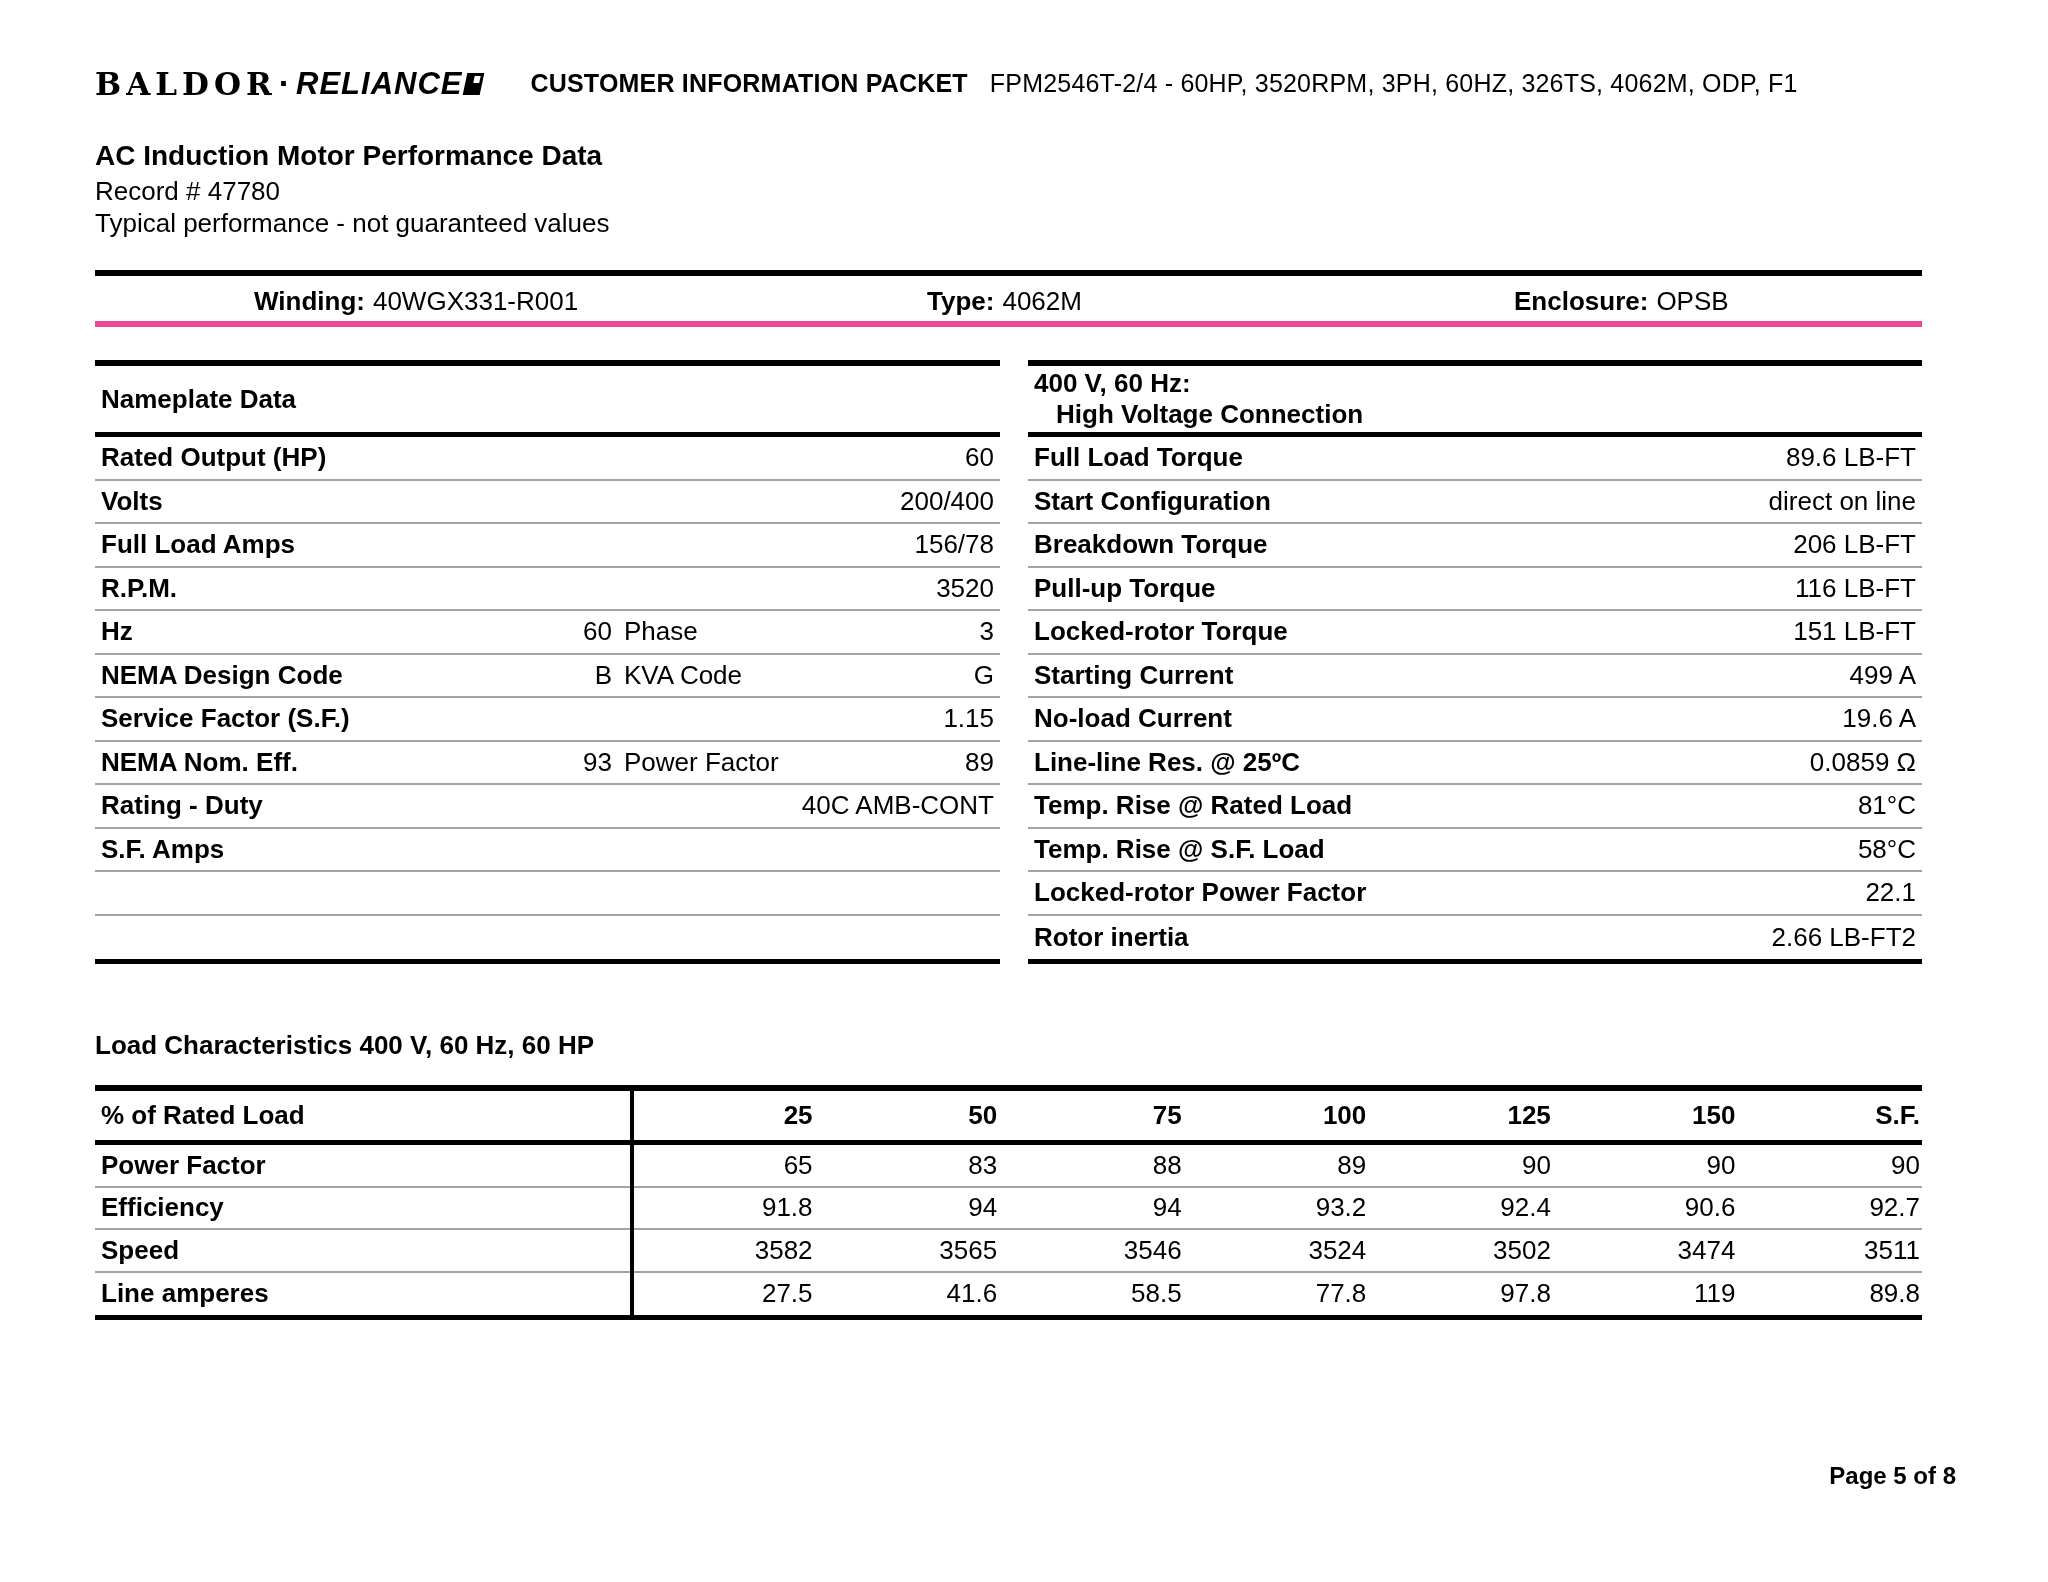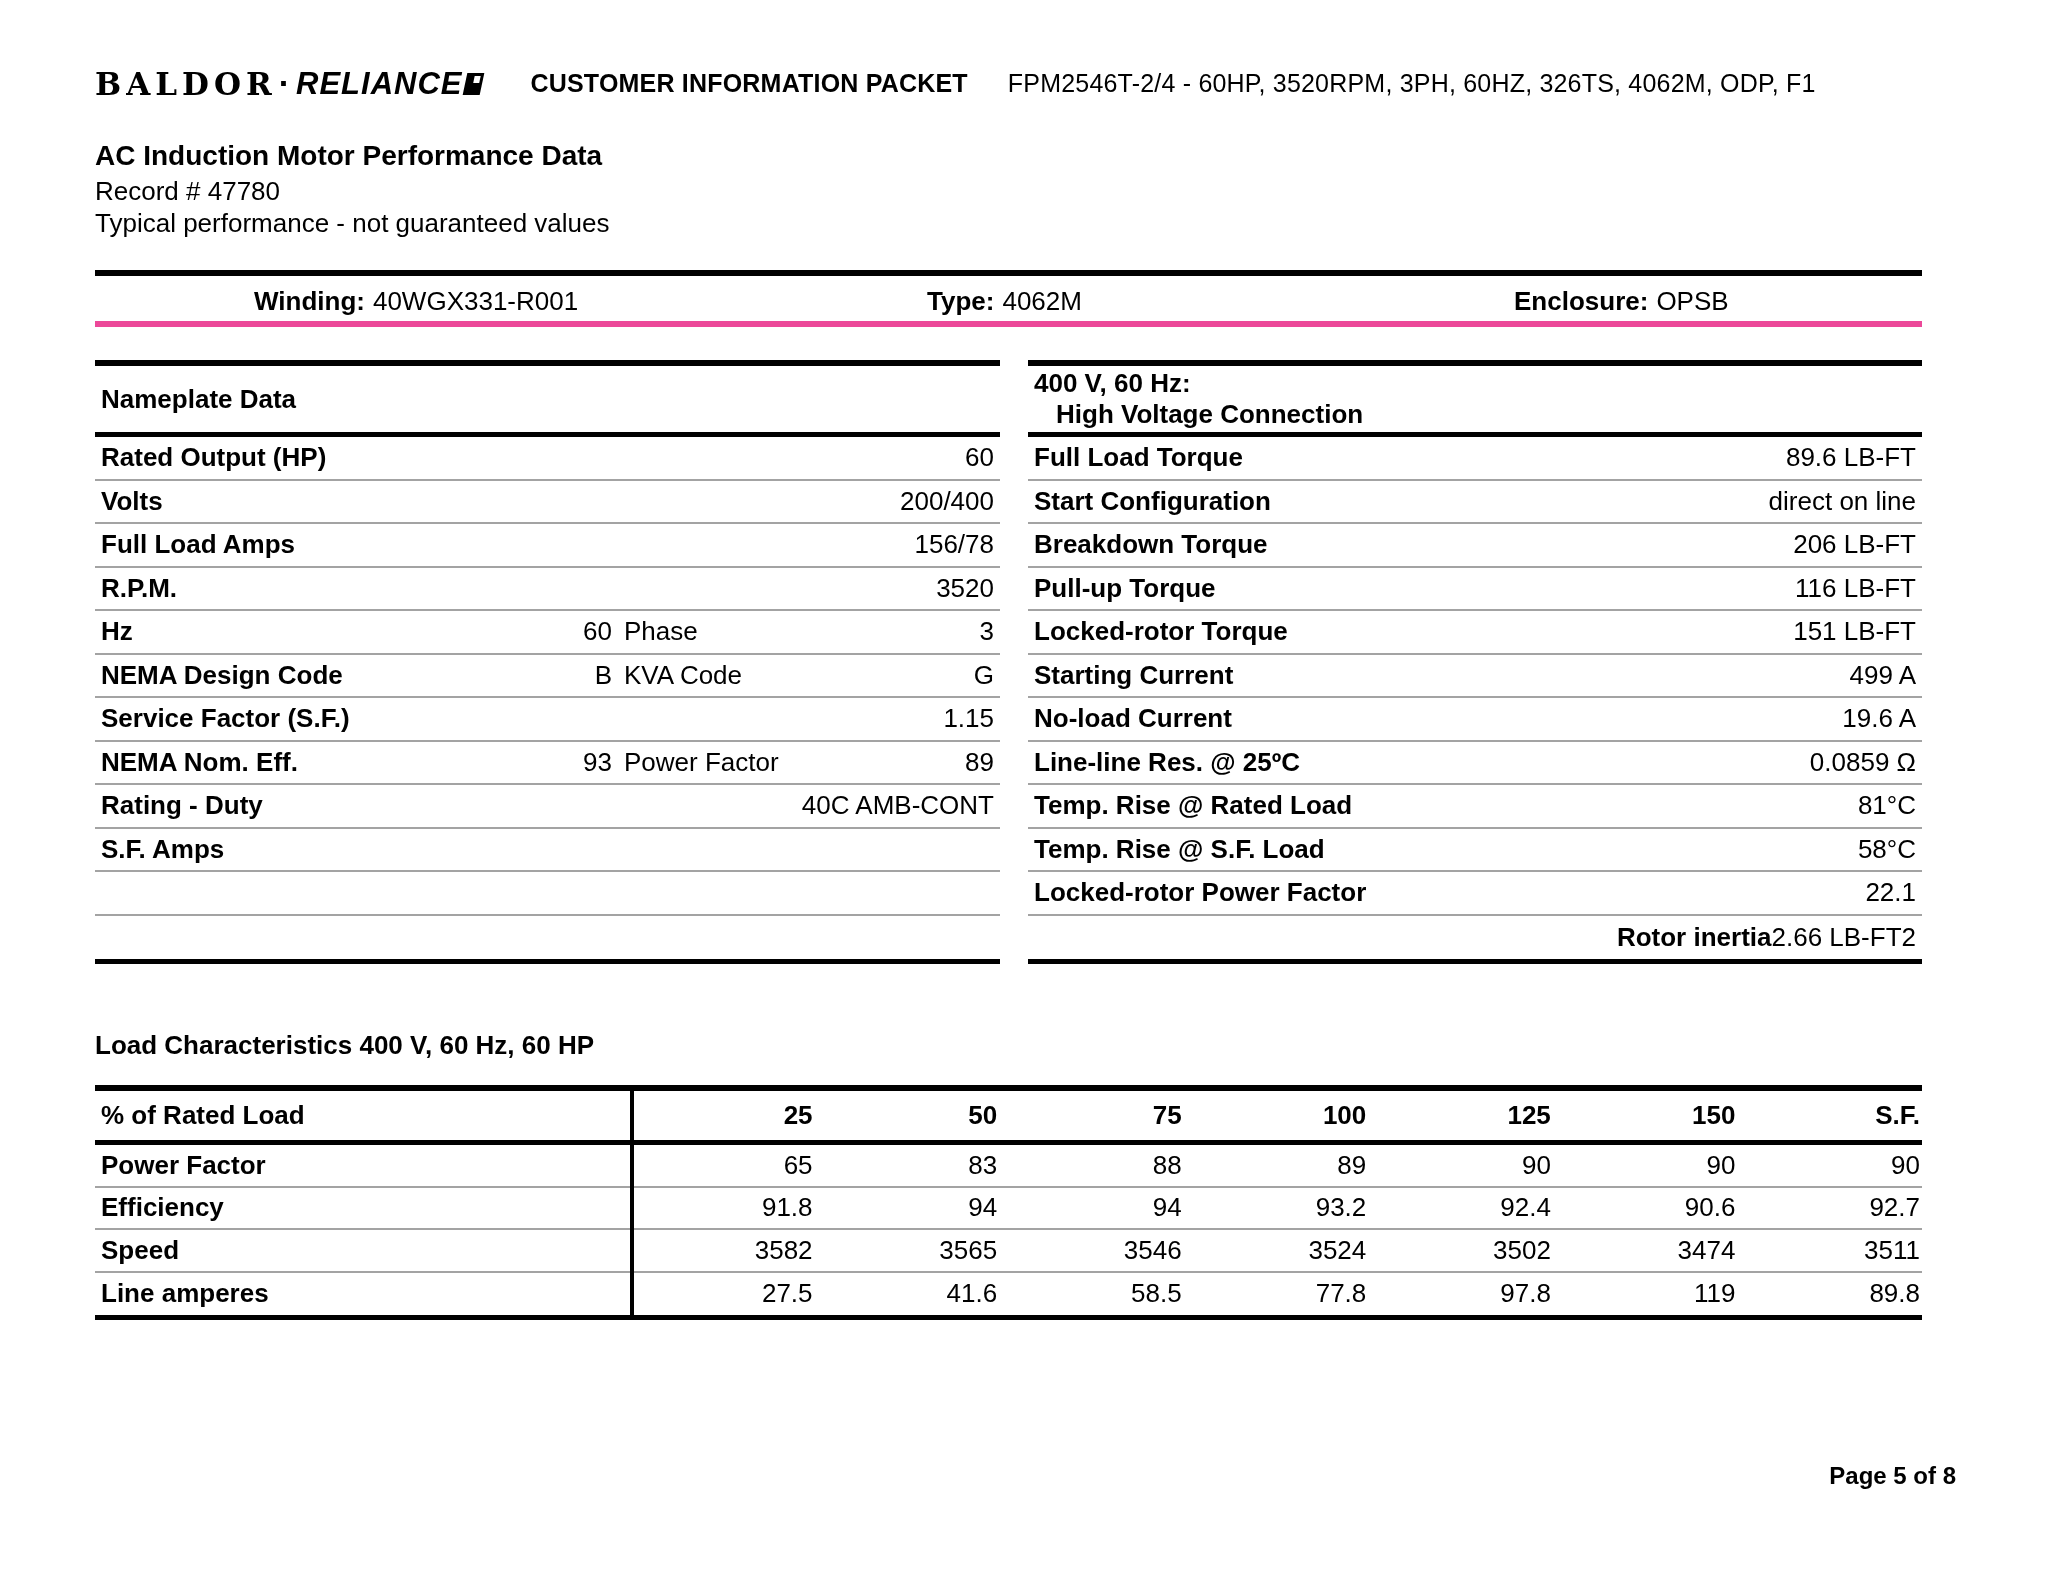--- a/index.html
+++ b/index.html
@@ -16,21 +16,21 @@
 
   
   .hdr { position:absolute; top:64px; left:95px; right:80px; display:flex; align-items:center; }
   .logo { display:flex; align-items:center; white-space:nowrap; }
   .logo-baldor { font-size:31px; font-weight:800; letter-spacing:5px; font-family:"DejaVu Serif","Liberation Serif",serif; }
   .logo-dot { font-size:34px; font-weight:900; margin:0 6px 0 2px; }
   .logo-reliance { font-size:31px; font-weight:900; font-style:italic; letter-spacing:1px; font-family:"Liberation Sans",sans-serif; }
   .logo-mark { display:inline-block; width:17px; height:22px; background:#000; transform:skewX(-12deg); position:relative; margin-left:3px; }
   .logo-mark::after { content:''; position:absolute; right:3px; top:3px; width:6px; height:7px; background:#fff; }
   .hdr-packet { font-size:25px; font-weight:700; margin-left:48px; letter-spacing:0.2px; white-space:nowrap; }
-  .hdr-spec { font-size:25px; font-weight:400; margin-left:40px; letter-spacing:0.2px; white-space:nowrap; }
+  .hdr-spec { font-size:25px; font-weight:400; margin-left:22px; letter-spacing:0.2px; white-space:nowrap; }
 
   
   .doc-title { position:absolute; top:140px; left:95px; font-size:28px; font-weight:700; }
   .doc-record { position:absolute; top:176px; left:95px; font-size:26px; }
   .doc-note { position:absolute; top:208px; left:95px; font-size:26px; }
 
   
   .wbar { position:absolute; top:270px; left:95px; width:1827px; height:57px;
           border-top:6px solid #000; border-bottom:6px solid #ec4899; }
   .wbar-item { position:absolute; top:0; height:46px; display:flex; align-items:center; font-size:26px; white-space:nowrap; margin-top:2px; }
@@ -44,21 +44,21 @@
   .np-head  { height:71px; border-bottom:5px solid #000; display:flex; flex-direction:column; justify-content:center; font-size:26px; font-weight:700; padding-left:6px; }
   .np-head .line2 { padding-left:22px; }
   .np-row { height:43.5px; border-bottom:2px solid #a3a3a3; display:grid;
             grid-template-columns:345px 172px auto 1fr; align-items:center; font-size:26px; }
   .np-row:last-child { border-bottom:none; }
   .np-row .c-label  { font-weight:700; padding-left:6px; white-space:nowrap; }
   .np-row .c-mid    { text-align:right; white-space:nowrap; }
   .np-row .c-label2 { font-weight:400; padding-left:12px; white-space:nowrap; }
   .np-row .c-value  { text-align:right; padding-right:6px; white-space:nowrap; }
   .hv-row { height:43.5px; border-bottom:2px solid #a3a3a3; display:flex; justify-content:space-between; align-items:center; font-size:26px; }
-  .hv-row:last-child { border-bottom:none;justify-content:flex-end; }
+  .hv-row:last-child { border-bottom:none; }
   .hv-row .c-label { font-weight:700; padding-left:6px; white-space:nowrap; }
   .hv-row .c-value { text-align:right; padding-right:6px; white-space:nowrap; }
 
   
   .load-title { position:absolute; top:1030px; left:95px; font-size:26px; font-weight:700; }
   .load-table { position:absolute; top:1085px; left:95px; width:1827px;
                 border-top:6px solid #000; border-bottom:5px solid #000; }
   .load-table::after { content:''; position:absolute; left:535px; top:0; bottom:0; width:4px; background:#000; }
   .load-head { height:54px; border-bottom:5px solid #000; display:grid;
                grid-template-columns:535px repeat(7,1fr); align-items:center; font-size:26px; font-weight:700; }

